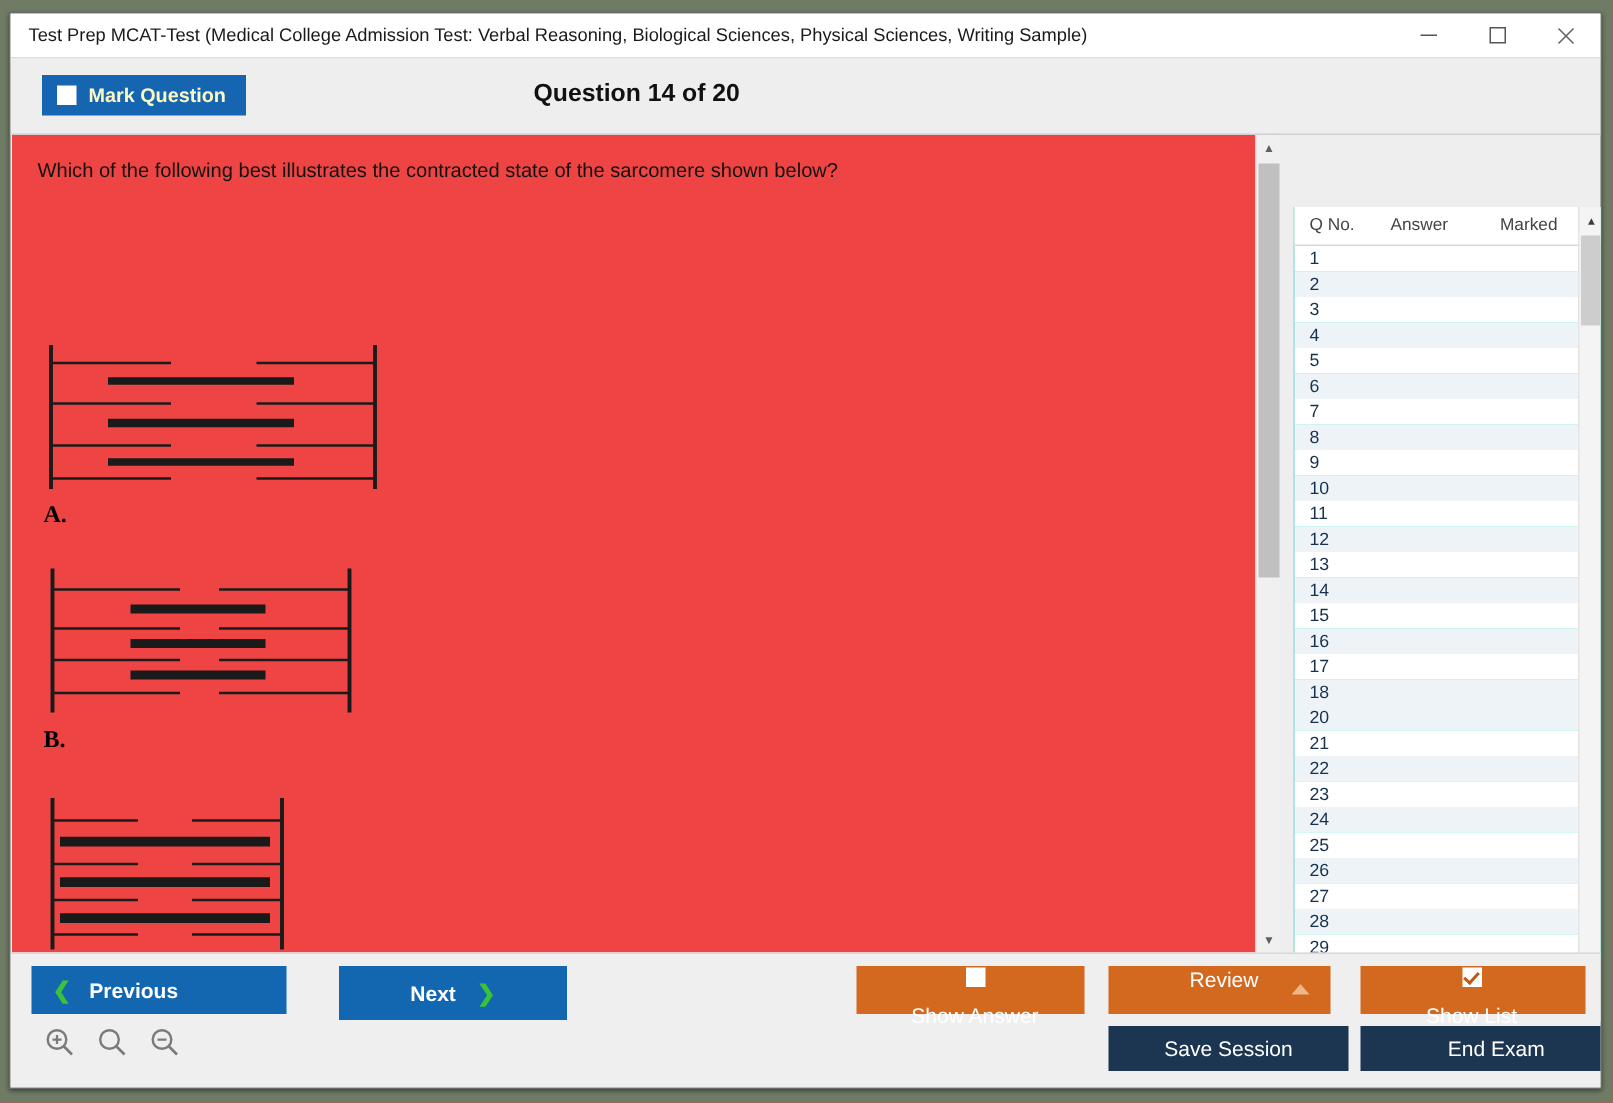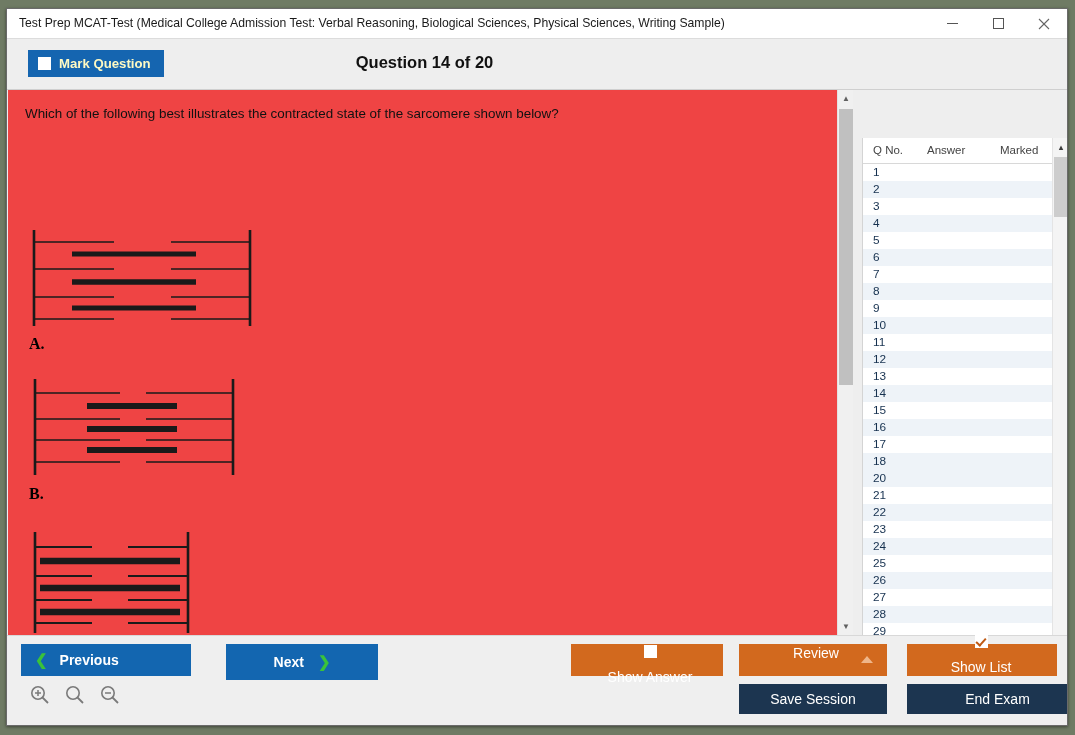--- a/index.html
+++ b/index.html
@@ -191,22 +191,22 @@
   #btn-review { left: 732px; top: 8px; width: 148px; height: 32px;
     justify-content: flex-start; padding-left: 12px; }
   #btn-review .up-chev {
     position: absolute; right: 14px; top: 12px;
     width: 0; height: 0;
     border-left: 6px solid transparent;
     border-right: 6px solid transparent;
     border-bottom: 7px solid #efb68a;
   }
   #btn-show-list { left: 900px; top: 8px; width: 150px; height: 32px;
-    justify-content: flex-end; padding-left: 4px; gap: 11px; }
-  #btn-save-session { left: 732px; top: 48px; width: 148px; height: 30px;
+    justify-content: space-between; padding-left: 4px; gap: 11px; }
+  #btn-save-session { left: 732px; top: 48px; width: 160px; height: 30px;
     justify-content: center; }
   #btn-end-exam { left: 900px; top: 48px; width: 181px; height: 30px;
     justify-content: center; }
 
   .zoomtools { position: absolute; left: 22px; bottom: 17px; display: flex; gap: 11px; }
   .zoomtools span { display: block; width: 24px; height: 24px; color: #7a7a7a; cursor: pointer; }
 </style>
 </head>
 <body>
 

